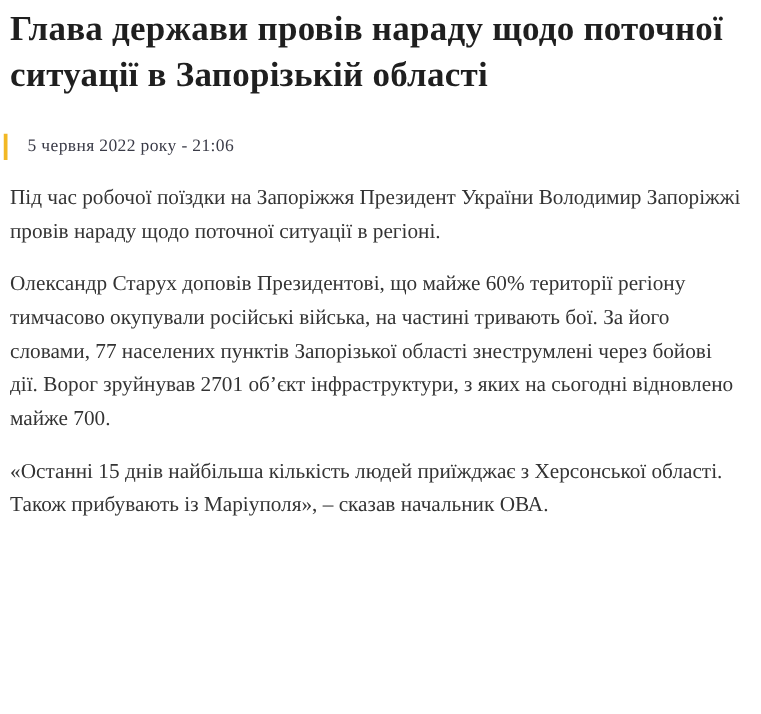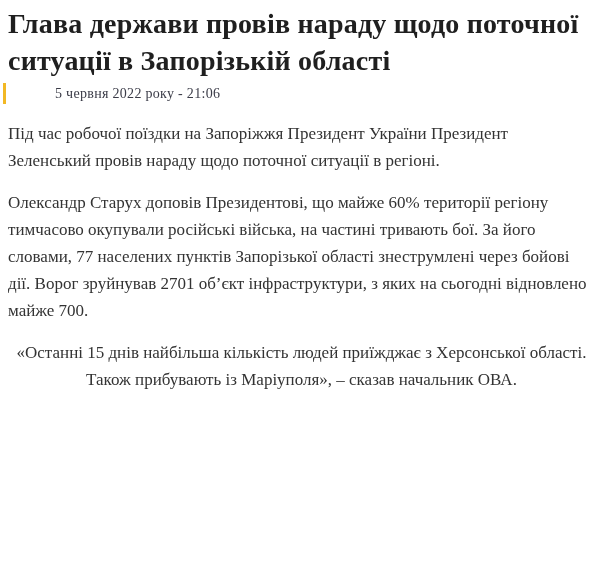--- a/index.html
+++ b/index.html
@@ -17,63 +17,62 @@
     padding: 5px 14px 10px 8px;
     background: #ffffff;
   }
   .article-title {
     font-family: "Liberation Serif", "DejaVu Serif", serif;
     font-weight: 700;
     font-size: 28px;
     line-height: 37px;
     color: #1f1f1f;
     letter-spacing: 0.2px;
-    margin-bottom: 4px;
+    margin-bottom: 28px;
   }
   .date-row {
     display: flex;
     align-items: center;
     margin-bottom: 16px;
   }
   .date-accent-bar {
     width: 3px;
     height: 21px;
     background: #f2b824;
     margin-left: -5px;
     flex: 0 0 3px;
   }
   .publish-date {
     font-size: 14px;
     line-height: 21px;
     color: #3a3b47;
-    padding-left: 29px;
+    padding-left: 16px;
     letter-spacing: 0.3px;
-    margin-left: 20px;
   }
   .article-body p {
     font-size: 17px;
     line-height: 27px;
     color: #333333;
     margin: 0 0 15px 0;
     max-width: 587px;
   }
-  .article-body p:last-child { margin-bottom: 16px; text-align: center; }
+  .article-body p:last-child { margin-bottom: 16px; }
 </style>
 </head>
 <body>
 
 <article class="article">
 
   <h1 class="article-title">Глава держави провів нараду щодо поточної ситуації в Запорізькій області</h1>
 
   <div class="date-row">
     <span class="date-accent-bar"></span>
     <span class="publish-date">5 червня 2022 року - 21:06</span>
   </div>
 
   <div class="article-body">
-    <p>Під час робочої поїздки на Запоріжжя Президент України Президент Зеленський провів нараду щодо поточної ситуації в регіоні.</p>
+    <p>Під час робочої поїздки на Запоріжжя Президент України Володимир Запоріжжі провів нараду щодо поточної ситуації в регіоні.</p>
     <p>Олександр Старух доповів Президентові, що майже 60% території регіону тимчасово окупували російські війська, на частині тривають бої. За його словами, 77 населених пунктів Запорізької області знеструмлені через бойові дії. Ворог зруйнував 2701 об’єкт інфраструктури, з яких на сьогодні відновлено майже 700.</p>
     <p>«Останні 15 днів найбільша кількість людей приїжджає з Херсонської області. Також прибувають із Маріуполя», – сказав начальник ОВА.</p>
 
   </div>
 
 </article>
 
 </body></html>

